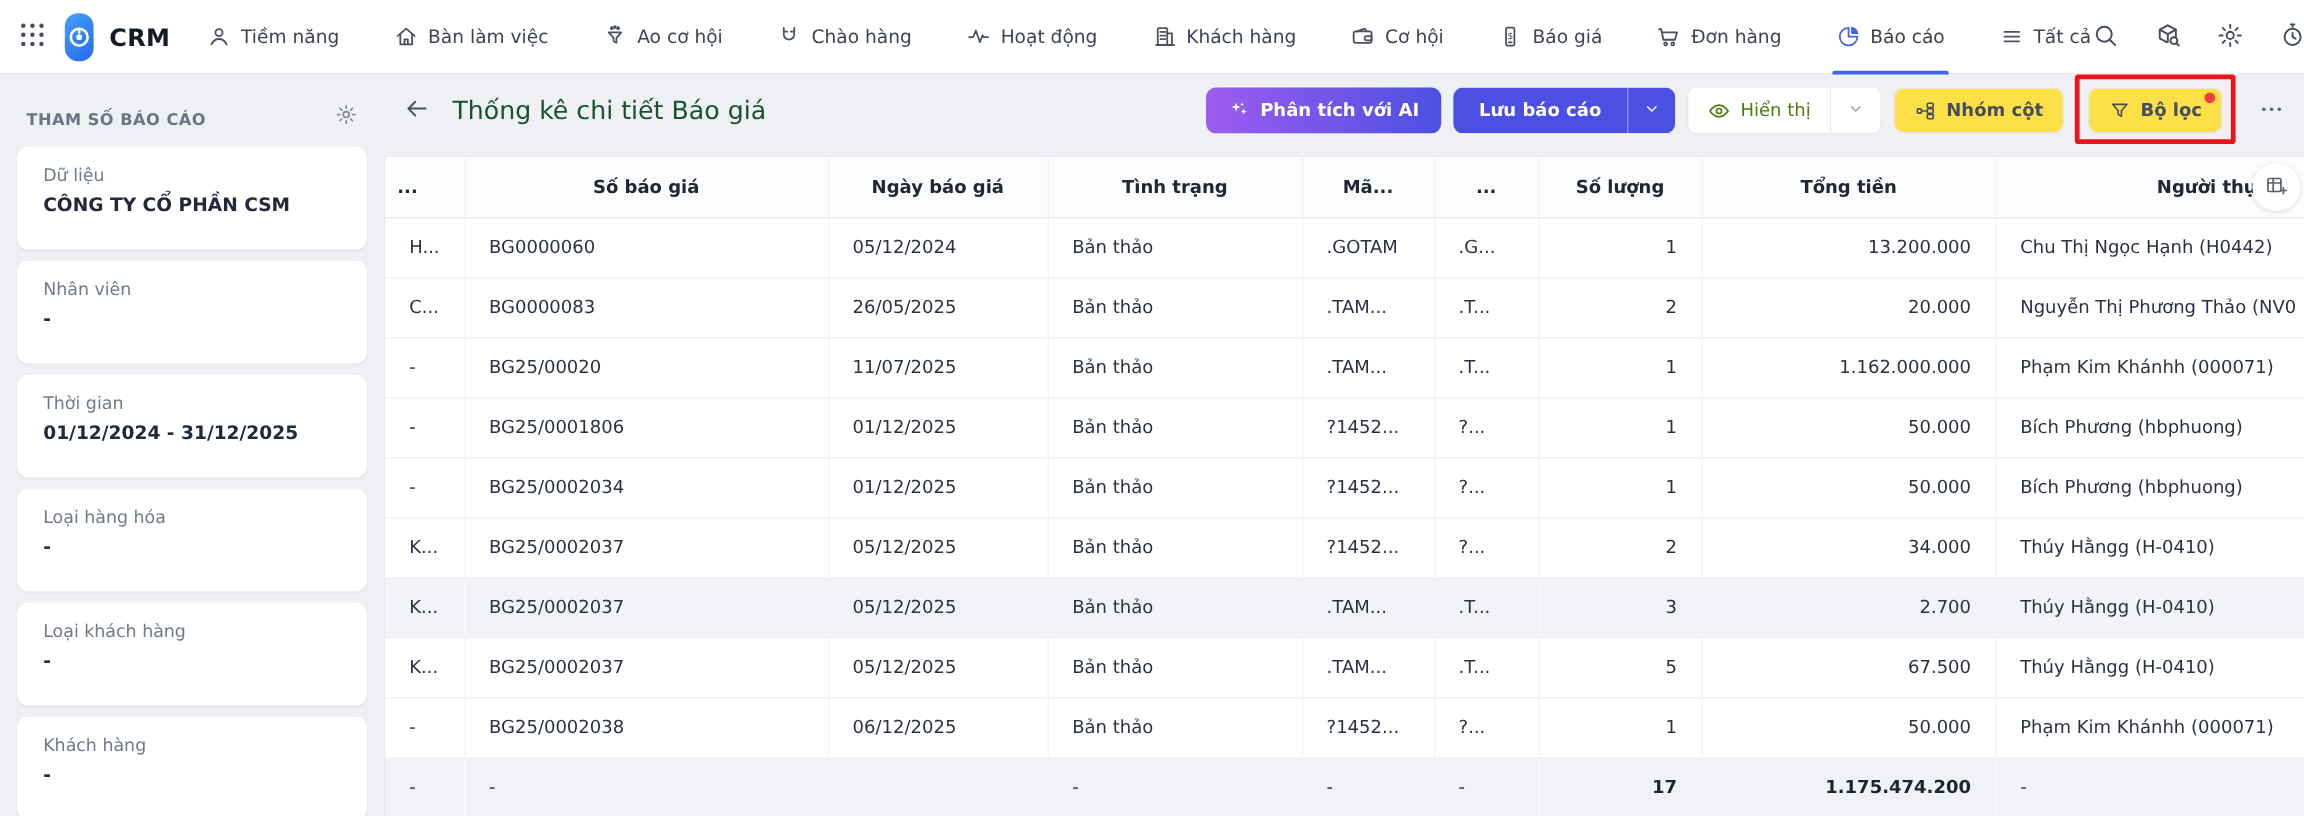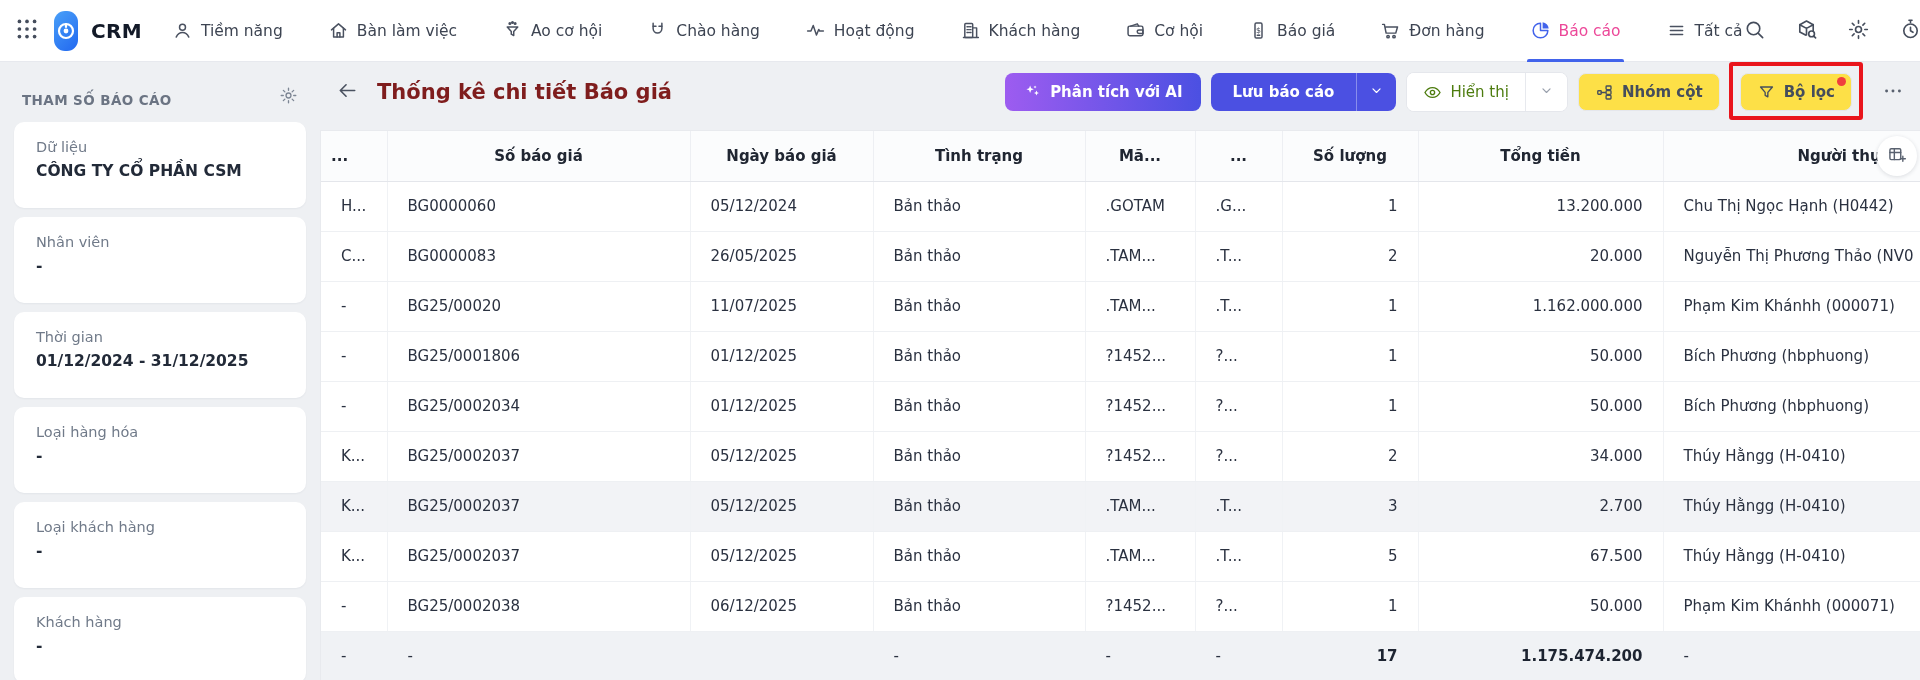--- a/index.html
+++ b/index.html
@@ -10,21 +10,21 @@
   .topnav { display:flex; align-items:center; height:62px; background:#fff;
     border-bottom:1px solid #e7e9ee; padding:0 20px 0 14px; }
   .apps-grid { color:#4a5160; margin-right:14px; display:flex; cursor:pointer; }
   .logo { width:40px; height:40px; border-radius:11px; background:linear-gradient(135deg,#49a0f8,#2268f0);
     display:flex; align-items:center; justify-content:center; color:#fff; }
   .brand { font-size:20px; font-weight:700; color:#131a28; margin:0 30px 0 13px; letter-spacing:.3px; }
   .nav-items { display:flex; height:62px; align-items:stretch; gap:45px; }
   .nav-item { display:flex; align-items:center; gap:8px; font-size:15.5px; color:#3d4452;
     position:relative; cursor:pointer; white-space:nowrap; }
   .nav-item .ic { display:flex; color:#4a5160; }
-  .nav-item.active { color:#ec4899; }
+  .nav-item.active { color:#404040; }
   .nav-item.active .ic { color:#4263eb; }
   .nav-item.active::after { content:""; position:absolute; left:-3px; right:-3px; bottom:0;
     height:3px; background:#4263eb; border-radius:2px 2px 0 0; }
   .nav-right { margin-left:auto; display:flex; align-items:center; gap:29px; }
   .icon-btn { background:none; border:none; color:#454d5c; display:flex; cursor:pointer; position:relative; padding:0; }
   .cart-badge { position:absolute; top:-7px; right:-9px; min-width:19px; height:19px; border-radius:10px;
     background:#f5363d; color:#fff; font-size:11.5px; font-weight:700; display:flex; align-items:center;
     justify-content:center; padding:0 4px; border:2px solid #fff; }
 
   
@@ -36,21 +36,21 @@
   .param-card { background:#fff; border-radius:10px; height:86px; padding:17px 20px 0 22px;
     margin-bottom:9px; box-shadow:0 1px 2px rgba(20,30,50,.05); cursor:pointer; overflow:hidden; }
   .param-label { font-size:14.5px; color:#707a89; }
   .param-value { font-size:15.5px; font-weight:700; color:#222a38; margin-top:7px; white-space:nowrap; }
 
   .content { flex:1; display:flex; flex-direction:column; min-width:0; }
 
   
   .toolbar { height:60px; display:flex; align-items:center; padding:0 10px 0 12px; }
   .back-btn { background:none; border:none; color:#4a5260; display:flex; cursor:pointer; padding:4px; }
-  .page-title { font-size:21px; font-weight:700; color:#7f1d1d; margin-left:14px; white-space:nowrap;text-align:right; }
+  .page-title { font-size:21px; font-weight:400; color:#14532d; margin-left:14px; white-space:nowrap;text-align:right; }
   .toolbar-right { margin-left:auto; display:flex; align-items:center; gap:10px; }
   .btn { height:38px; display:flex; align-items:center; border:none; border-radius:8px;
     font-size:15px; cursor:pointer; font-family:inherit; white-space:nowrap; }
   .btn .ic { display:flex; margin-right:8px; }
   .btn-ai { background:linear-gradient(90deg,#9d5cf0,#4b50e2); color:#fff; padding:0 18px; font-weight:600; }
   .split { display:flex; border-radius:8px; overflow:hidden; }
   .btn-save { background:#4b50e2; color:#fff; padding:0 22px; font-weight:600; border-radius:0; }
   .btn-save-chev { background:#4b50e2; color:#fff; width:40px; justify-content:center; border-radius:0;
     border-left:1px solid rgba(255,255,255,.35); }
   .white-group { display:flex; background:#fff; border:1px solid #e5e7ec; border-radius:8px; overflow:hidden; }

